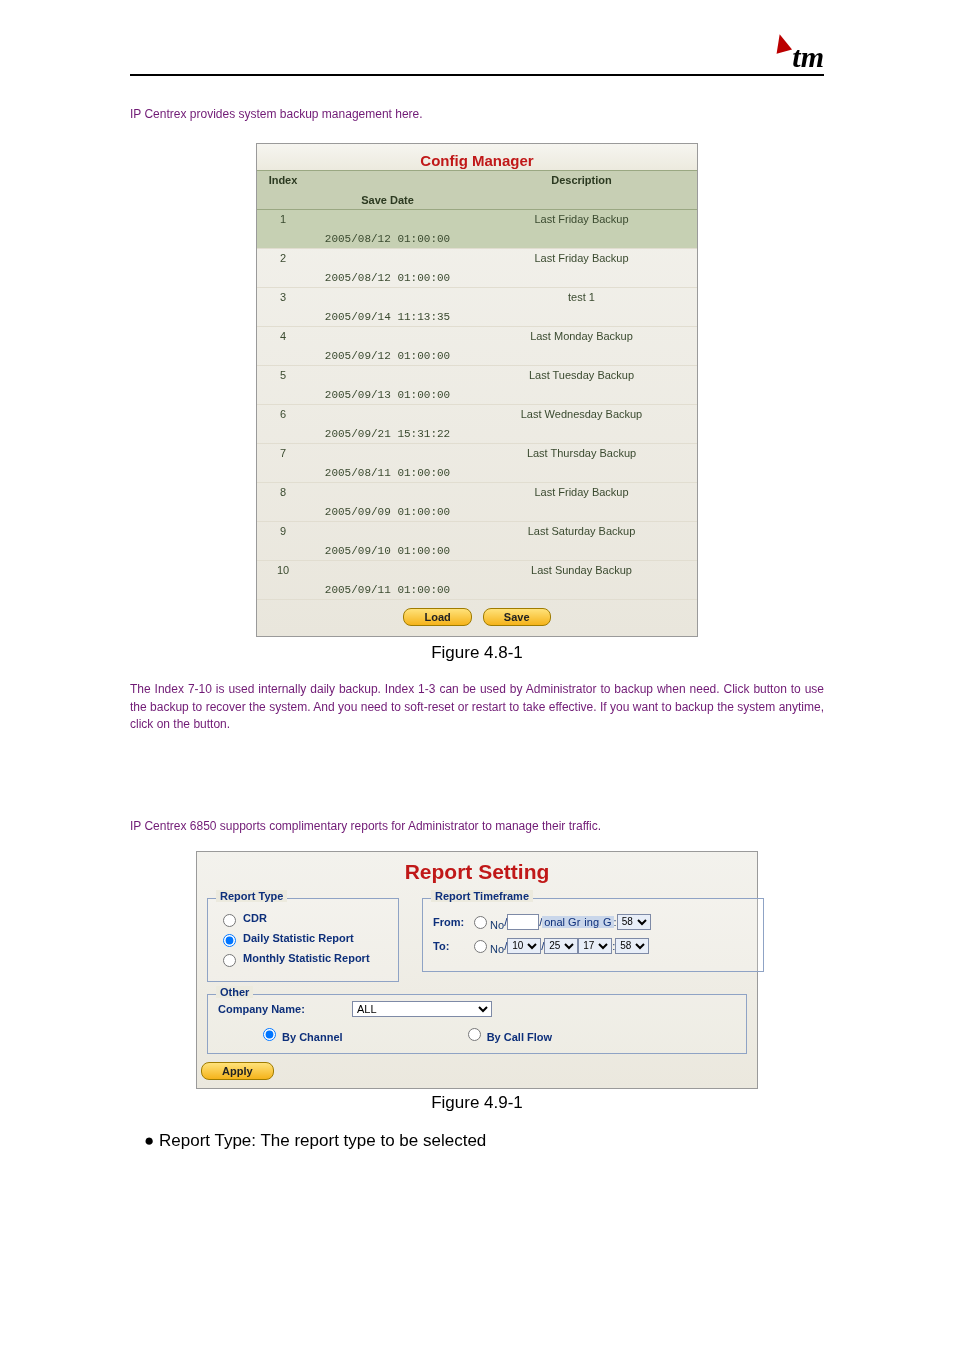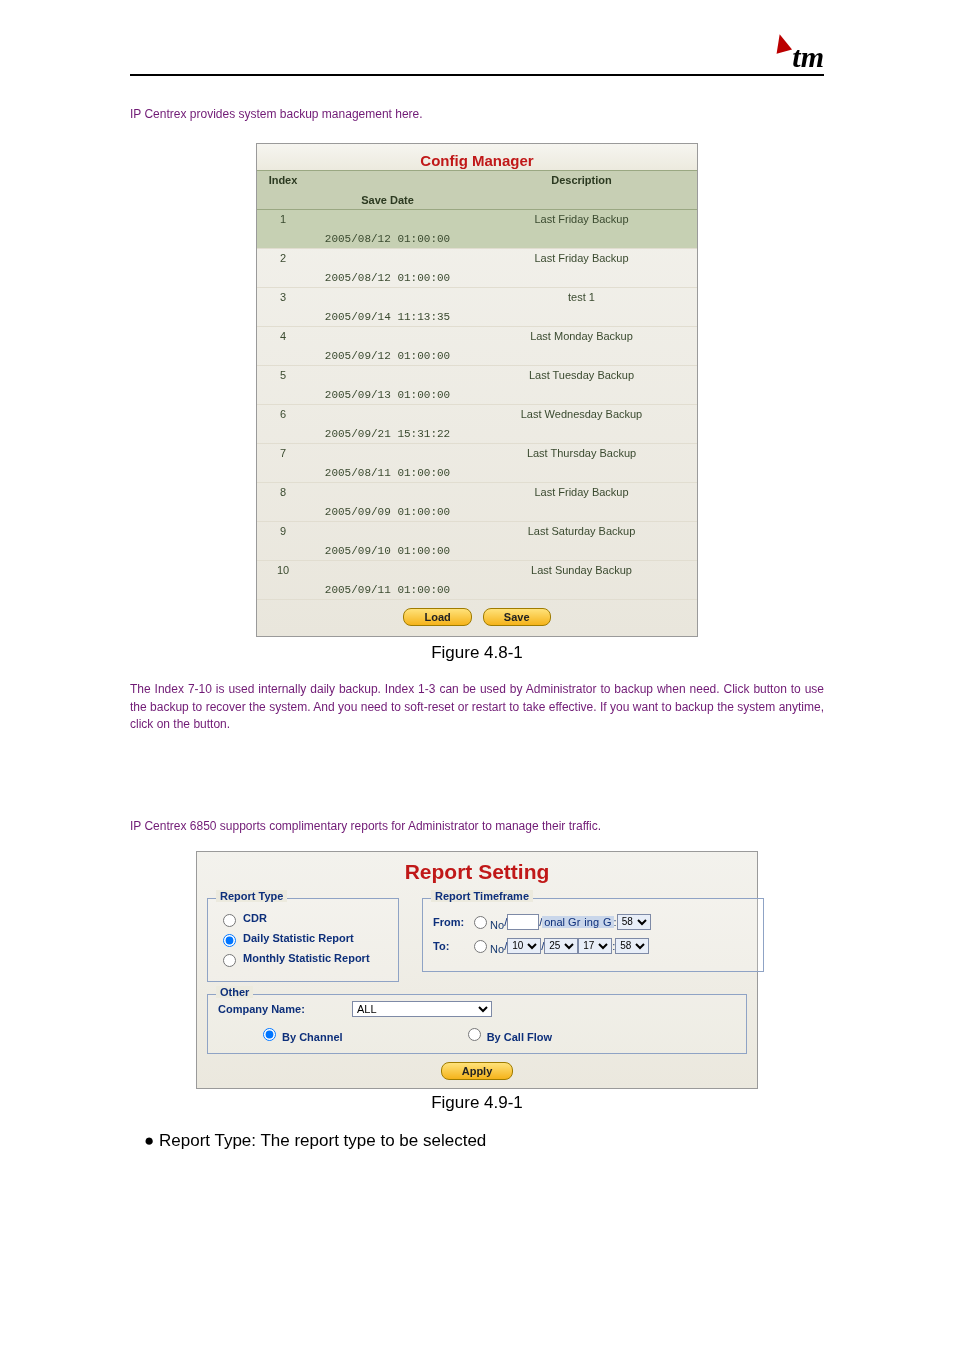--- a/index.html
+++ b/index.html
@@ -170,21 +170,21 @@
     border: 1px solid #7e8aa6; background:#e8eef8;
   }
   .mid-sel {
     width: 140px; height: 16px; font-size:11px;
     border: 1px solid #7e8aa6; background:#fff;
   }
   .other-row { display:flex; align-items:center; gap:14px; }
   .other-row .name-lbl{ font-weight:bold; color:#0d2f7a; width:120px;}
   .radio-row { margin-top:8px; display:flex; gap:120px; padding-left:40px;}
   .radio-row label{ font-weight:bold; color:#0d2f7a;}
-  .apply-row { text-align:center; margin-top:8px;}
+  .apply-row { margin-top:8px;}
 
   .bullet-l1 {
     margin: 14px 0 8px 14px;
     font-size: 17px;
   }
   .bullet-l1::before{
     content:"\25CF  ";
   }
   .bullet-l2 {
     margin: 8px 0 4px 70px;

